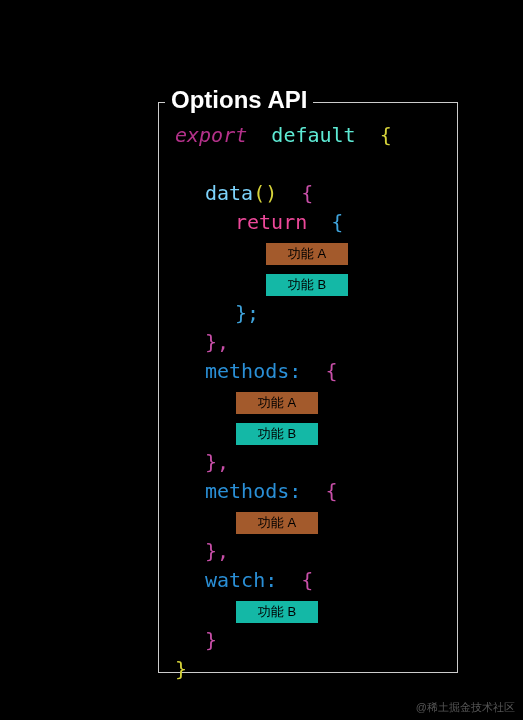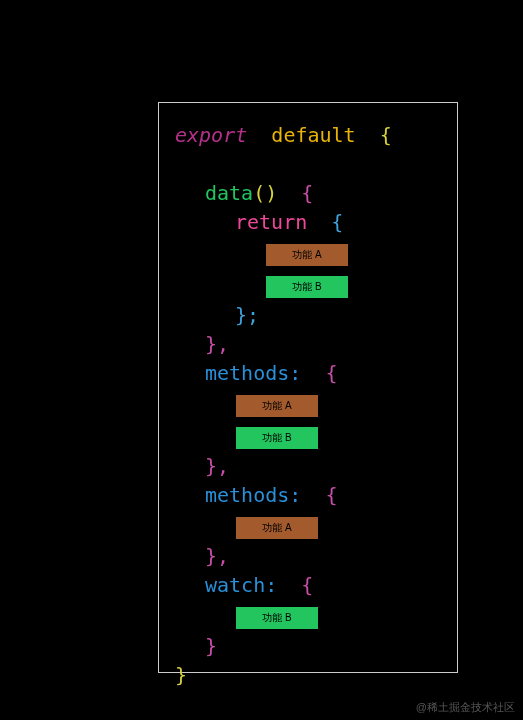--- a/index.html
+++ b/index.html
@@ -33,66 +33,67 @@
     padding: 0 6px;
   }
   .code {
     position: relative;
     padding: 18px 10px 10px 16px;
     font-size: 20px;
     line-height: 1.45;
     color: #fff;
   }
   .kw-export { color: #b4318a; font-style: italic; }
-  .kw-default { color: #eab308; }
+  .kw-default { color: #5eead4; }
   .kw-return { color: #ec4899; }
-  .fn-name { color: #22c55e; }
+  .fn-name { color: #7dd3fc; }
   .prop-name { color: #2a8fd6; text-align: right; }
   .brace-yellow { color: #d6d33a; }
   .brace-blue { color: #3fa3db; }
   .brace-magenta { color: #c84fa8; }
   .paren { color: #d6d33a; }
 
   .line { white-space: pre; }
   .i1 { padding-left: 30px; }
   .i2 { padding-left: 60px; }
   .i3 { padding-left: 90px; }
 
   .tag {
     display: inline-block;
     min-width: 70px;
     height: 22px;
     line-height: 22px;
-    font-size: 10px;
+    font-size: 13px;
     text-align: center;
     border: 1px solid #000;
     color: #000;
     font-family: Arial, "Microsoft YaHei", sans-serif;
     margin-top: 2px;
     margin-bottom: 2px;
     padding: 0 6px;
   }
   .tag-a { background: #a35a2c; }
-  .tag-b { background: #22c55e; }
+  .tag-b { background: #14b8a6; }
 
   .watermark {
     position: absolute;
     right: 8px;
     bottom: 6px;
     color: #555;
     font-size: 11px;
     font-family: Arial, sans-serif;
     text-align: right;
     line-height: 1.2;
   }
 </style>
 </head>
 <body>
 
 <div class="panel">
+  <div class="panel-title">Options API</div>
 
   <div class="code">
 
     <div class="line"><span class="kw-export">export</span>  <span class="kw-default">default</span>  <span class="brace-yellow">{</span></div>
     <div class="line">&nbsp;</div>
 
     <div class="line i1"><span class="fn-name">data</span><span class="paren">()</span>  <span class="brace-magenta">{</span></div>
     <div class="line i2"><span class="kw-return">return</span>  <span class="brace-blue">{</span></div>
     <div class="line i3"><span class="tag tag-a">功能 A</span></div>
     <div class="line i3"><span class="tag tag-b">功能 B</span></div>

